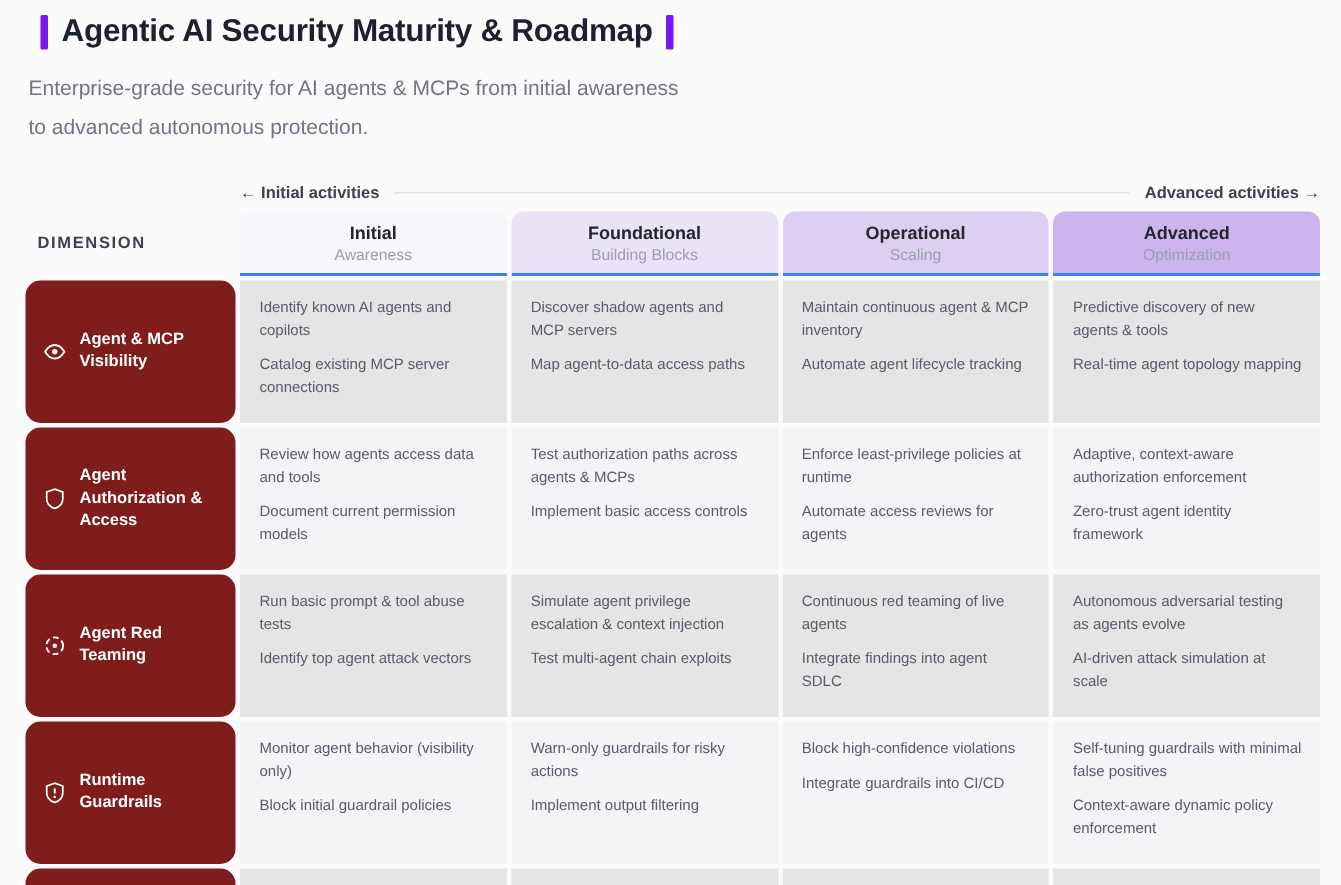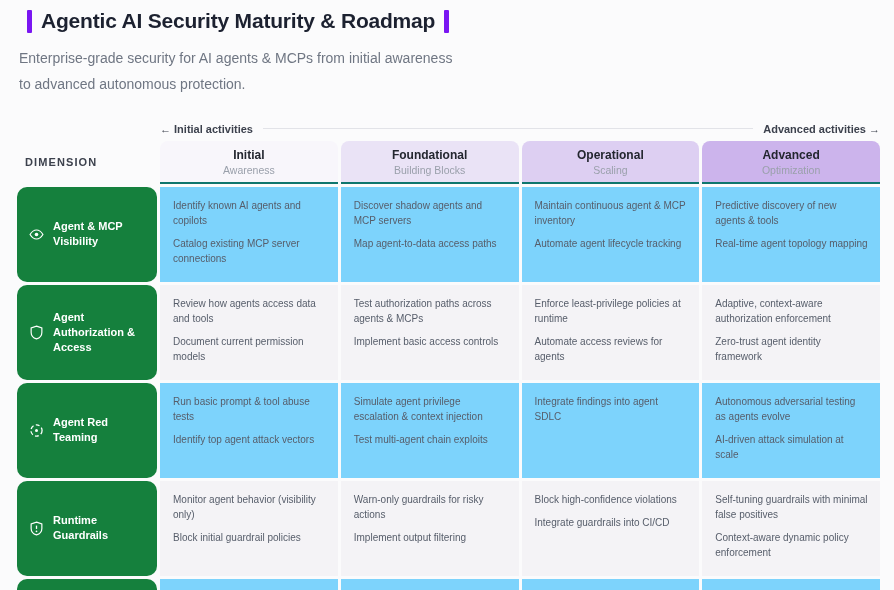--- a/index.html
+++ b/index.html
@@ -23,41 +23,41 @@
   .axis-row { display:flex; align-items:center; margin:25px 0 4px 143px; gap:10px; }
   .axis-label { font-size:11px; font-weight:700; color:#3c414d; white-space:nowrap; }
   .axis-line { flex:1; height:1px; background:#e2e3e8; }
 
   
   .grid { display:grid; grid-template-columns:140px repeat(4, 1fr); gap:3px; margin-top:2px; }
   .dim-head { align-self:center; font-size:11px; font-weight:700; letter-spacing:1.1px; color:#3c414d; padding-left:8px; }
   .col-head {
     text-align:center; padding:7px 4px 6px 4px;
     border-radius:8px 8px 0 0;
-    border-bottom:2px solid #0f766e;
+    border-bottom:2px solid #3b82f6;
   }
   .col-head .col-title { font-size:12px; font-weight:700; color:#23262f; }
   .col-head .col-sub { font-size:10.5px; color:#9aa0ab; margin-top:2px; }
   .ch0 { background:#f8f6fb; }
   .ch1 { background:#eae3f6; }
   .ch2 { background:#ddcff2; }
   .ch3 { background:#ccb4ec; }
 
   .dim-btn {
-    background:#15803d; border-radius:10px; color:#fff;
+    background:#7f1d1d; border-radius:10px; color:#fff;
     display:flex; align-items:center; gap:9px;
     padding:8px 10px 8px 12px;
     font-size:11px; font-weight:700; line-height:1.35;
     min-height:54px;
   }
   .dim-btn .icon { width:15px; height:15px; flex:0 0 15px; }
   .dim-btn .icon svg { width:15px; height:15px; display:block; }
 
   .cell { padding:11px 12px 8px 13px; min-height:54px; }
-  .cell.even { background:#7dd3fc; }
+  .cell.even { background:#e5e5e5; }
   .cell.odd  { background:#f4f3f6; }
   .cell-line { font-size:10px; line-height:1.5; color:#565d6a; margin-bottom:8px; }
 
   
   .footer-spacer { flex:1; }
 </style>
 </head>
 <body>
 
 <div class="page">
@@ -154,20 +154,21 @@
       </div>
       <div class="cell even">
         <div class="cell-line">Run basic prompt &amp; tool abuse tests</div>
         <div class="cell-line">Identify top agent attack vectors</div>
       </div>
       <div class="cell even">
         <div class="cell-line">Simulate agent privilege escalation &amp; context injection</div>
         <div class="cell-line">Test multi-agent chain exploits</div>
       </div>
       <div class="cell even">
+        <div class="cell-line">Continuous red teaming of live agents</div>
         <div class="cell-line">Integrate findings into agent SDLC</div>
       </div>
       <div class="cell even">
         <div class="cell-line">Autonomous adversarial testing as agents evolve</div>
         <div class="cell-line">AI-driven attack simulation at scale</div>
       </div>
       <div class="dim-btn">
         <span class="icon">
           <svg viewBox="0 0 14 14">
             <path d="M7 1l5 1.8V7c0 3.2-2.1 5.1-5 6-2.9-.9-5-2.8-5-6V2.8z" fill="none" stroke="#fff" stroke-width="1.1"></path>

